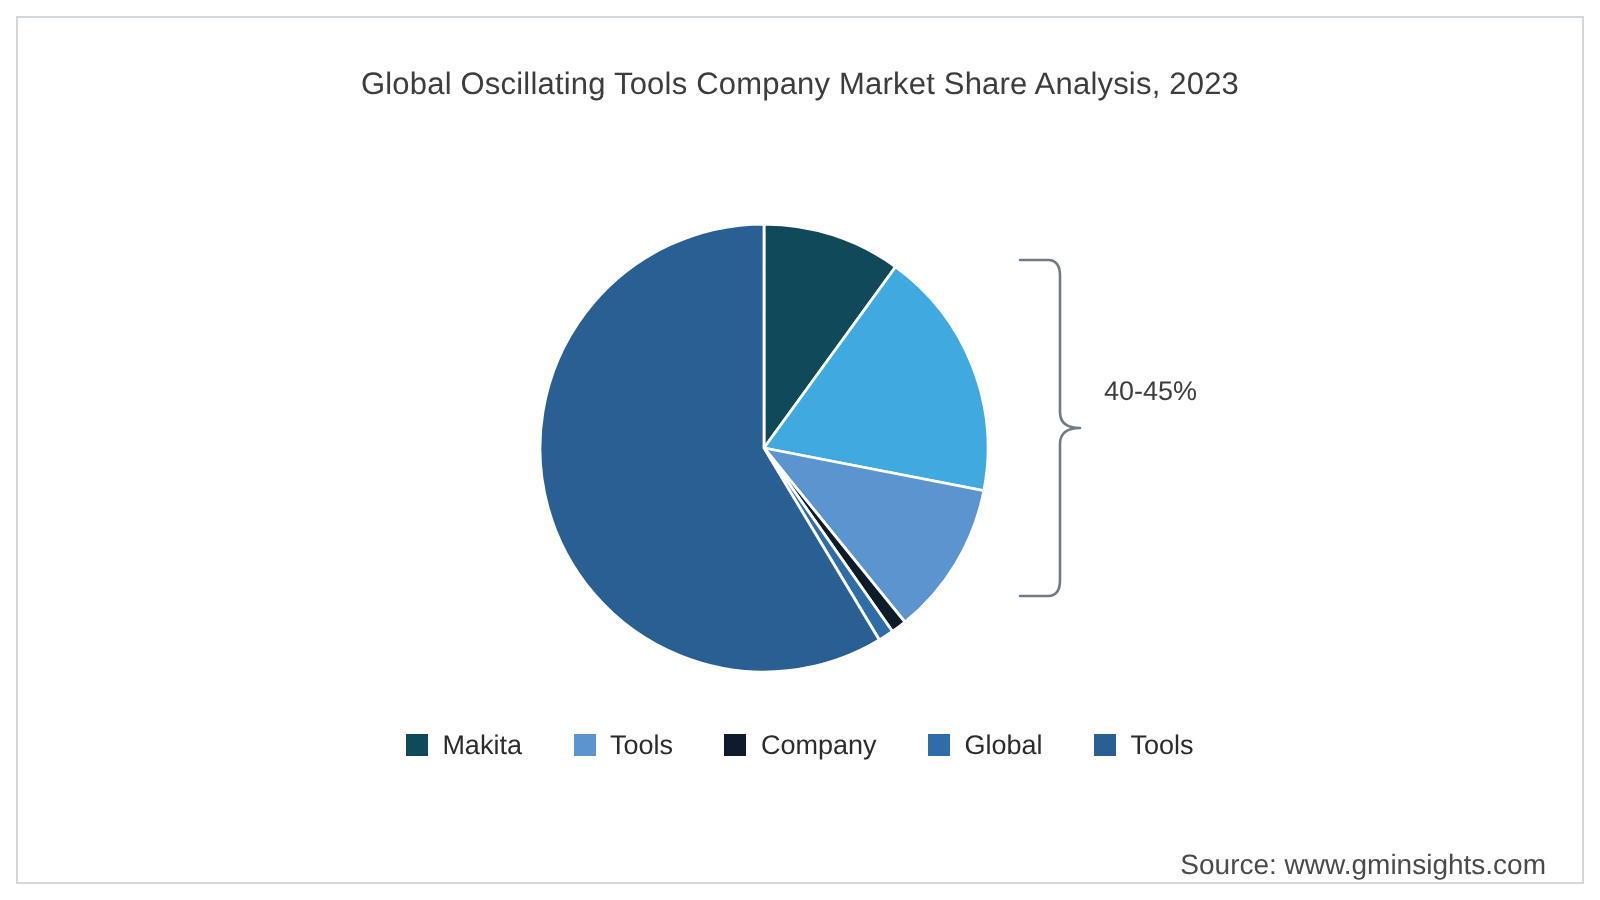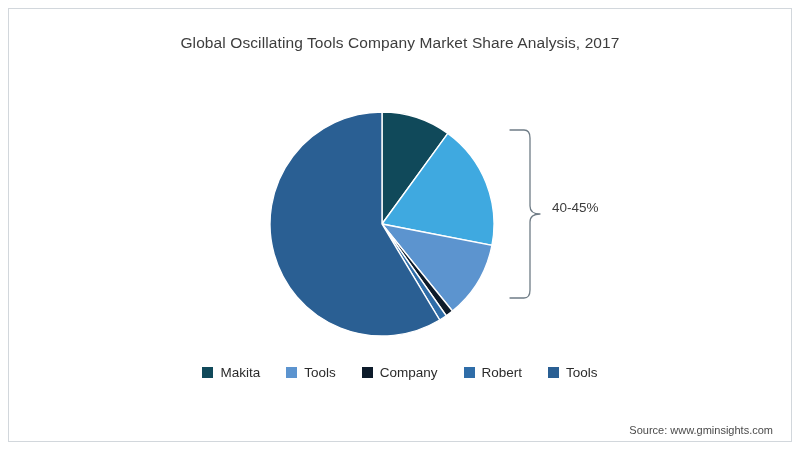--- a/index.html
+++ b/index.html
@@ -59,21 +59,21 @@
   #bracket-wrap {
     position: absolute;
     left: 500px;
     top: 28px;
     width: 60px;
     height: 172px;
   }
   #annotation-label {
     position: absolute;
     left: 552px;
-    top: 100px;
+    top: 88px;
     font-size: 13.5px;
     color: #3d3d3d;
     white-space: nowrap;
   }
   #legend {
     position: absolute;
     left: 0;
     top: 365px;
     width: 800px;
     display: flex;
@@ -98,33 +98,33 @@
     display: block;
   }
   .legend-label {
     font-size: 13.5px;
     color: #2b2b2b;
   }
   #source-note {
     position: absolute;
     right: 27px;
     top: 424px;
-    font-size: 11px;
+    font-size: 14px;
     color: #4a4a4a;
     white-space: nowrap;
   }
 </style>
 </head>
 <body>
 
 <div id="page">
 
   <div id="frame"></div>
 
-  <div id="chart-title">Global Oscillating Tools Company Market Share Analysis, 2017</div>
+  <div id="chart-title">Global Oscillating Tools Company Market Share Analysis, 2023</div>
 
   <div id="plot-area">
 
     <div id="pie-wrap">
       <svg id="pie-svg" width="228" height="228" viewBox="0 0 228 228">
         <g id="pie-slices">
             <path d="M 114 114 L 114.00 2.00 A 112 112 0 0 1 179.83 23.39 Z" fill="#10495a" stroke="#ffffff" stroke-width="1.4"></path>
             <path d="M 114 114 L 179.83 23.39 A 112 112 0 0 1 223.94 135.37 Z" fill="#3fa9e0" stroke="#ffffff" stroke-width="1.4"></path>
             <path d="M 114 114 L 223.94 135.37 A 112 112 0 0 1 184.48 201.04 Z" fill="#5c94cf" stroke="#ffffff" stroke-width="1.4"></path>
             <path d="M 114 114 L 184.48 201.04 A 112 112 0 0 1 178.24 205.75 Z" fill="#0d1b2a" stroke="#ffffff" stroke-width="1.4"></path>
@@ -152,21 +152,21 @@
       <div class="legend-item">
         <span class="legend-swatch" style="background: rgb(92, 148, 207);"></span>
         <span class="legend-label">Tools</span>
       </div>
       <div class="legend-item">
         <span class="legend-swatch" style="background: rgb(13, 27, 42);"></span>
         <span class="legend-label">Company</span>
       </div>
       <div class="legend-item">
         <span class="legend-swatch" style="background: rgb(47, 109, 168);"></span>
-        <span class="legend-label">Robert</span>
+        <span class="legend-label">Global</span>
       </div>
       <div class="legend-item">
         <span class="legend-swatch" style="background: rgb(42, 95, 147);"></span>
         <span class="legend-label">Tools</span>
       </div>
     </div>
 
   <div id="source-note">Source: www.gminsights.com</div>
 
 </div>

